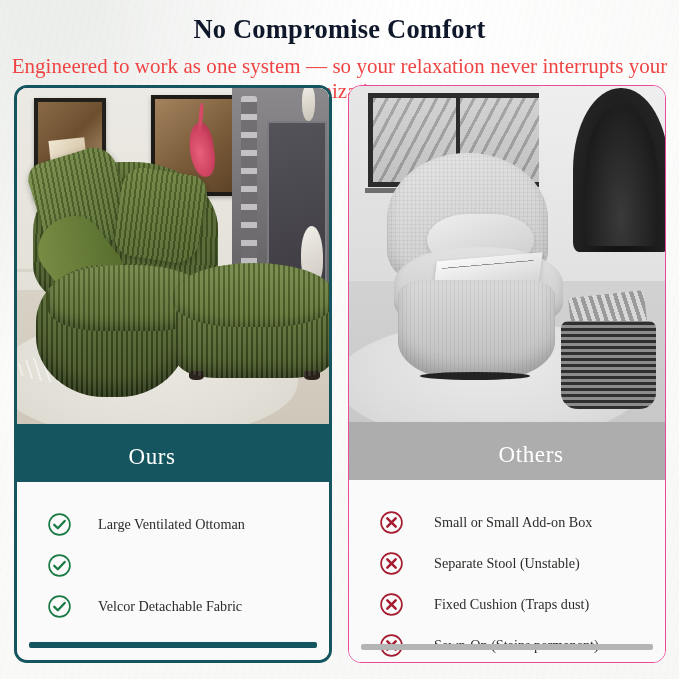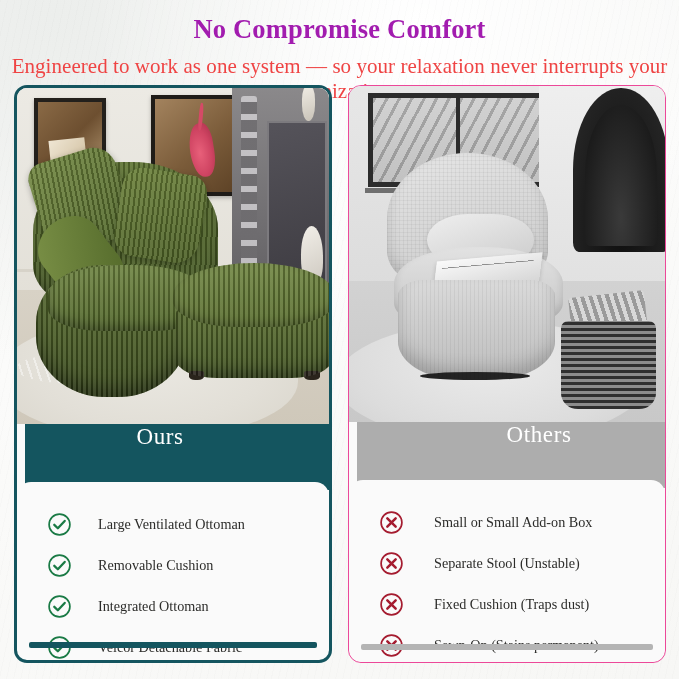--- a/index.html
+++ b/index.html
@@ -23,21 +23,21 @@
     background:repeating-linear-gradient(102deg, rgba(0,0,0,0.012) 0px, rgba(0,0,0,0.012) 1px, rgba(255,255,255,0) 1px, rgba(255,255,255,0) 7px);
   }
 
   .page { position:relative; width:679px; height:679px; }
 
   
   .headline{
     position:absolute; left:0; right:0; top:14px;
     text-align:center;
     font-size:26.5px; font-weight:bold;
-    color:#a21caf; letter-spacing:.2px;
+    color:#0f172a; letter-spacing:.2px;
   }
   .subhead{
     position:absolute; left:0; right:0; top:54px;
     text-align:center;
     font-size:21px; color:#ef4444; letter-spacing:.05px;
   }
 
   
   .card{
     position:absolute; top:85px; height:578px;
@@ -188,31 +188,31 @@
     background:linear-gradient(160deg,#efefef,#cbcbcb);
     border-radius:40%/52%; box-shadow:0 2px 5px rgba(0,0,0,.15);}
   .magazine{ position:absolute; left:26%; top:44%; width:58%; height:12%;
     background:linear-gradient(170deg,#fafafa,#d6d6d6);
     transform:rotate(-5deg) skewX(-12deg); box-shadow:0 2px 4px rgba(0,0,0,.18);}
   .magazine:after{content:"";position:absolute;left:6%;top:22%;width:86%;height:8%;
     background:repeating-linear-gradient(0deg,#8e8e8e 0 1px,rgba(0,0,0,0) 1px 4px);}
 
   
   .band{
-    position:absolute; left:8px; width:100%; top:336px; height:66px;
-    display:flex; align-items:flex-start;
+    position:absolute; left:0; width:100%; top:336px; height:66px;
+    display:flex; align-items:center;
     color:#ffffff; font-size:23px; letter-spacing:.6px;
   }
   .band-ours{ background:#14555f; justify-content:center; padding-right:42px; }
   .band-others{ background:#adadad; justify-content:center; padding-left:48px; }
 
   
   .features{
     position:absolute; left:0; right:0; top:394px; bottom:0;
-    background:#fafafa; padding:22px 24px 0 14px;border-radius:14px;
+    background:#fafafa; padding:22px 24px 0 14px;
   }
   .feat-row{ display:flex; align-items:center; height:41px; }
   .icon{ width:25px; height:25px; flex:0 0 25px; margin-left:16px; }
   .feat-label{ font-size:14.2px; color:#2c2c2a; }
   .ours .feat-label{ margin-left:26px; }
   .others .feat-label{ margin-left:30px; }
   .bottom-bar{
     position:absolute; left:12px; right:12px; bottom:12px; height:6px; border-radius:2px;
   }
   .bar-ours{ background:#14555f; }
@@ -288,30 +288,20 @@
         </span>
         <span class="feat-label">Large Ventilated Ottoman</span>
       </div>
       <div class="feat-row">
         <span class="icon">
           <svg viewBox="0 0 24 24" width="25" height="25">
             <circle cx="12" cy="12" r="10" fill="none" stroke="#1a7a45" stroke-width="1.6"></circle>
             <path d="M7 12.3 L10.4 15.6 L17 8.6" fill="none" stroke="#1a7a45" stroke-width="2.2" stroke-linecap="round" stroke-linejoin="round"></path>
           </svg>
         </span>
-        <span class="feat-label">Removable Cushion</span>
-      </div>
-      <div class="feat-row">
-        <span class="icon">
-          <svg viewBox="0 0 24 24" width="25" height="25">
-            <circle cx="12" cy="12" r="10" fill="none" stroke="#1a7a45" stroke-width="1.6"></circle>
-            <path d="M7 12.3 L10.4 15.6 L17 8.6" fill="none" stroke="#1a7a45" stroke-width="2.2" stroke-linecap="round" stroke-linejoin="round"></path>
-          </svg>
-        </span>
-        <span class="feat-label">Integrated Ottoman</span>
       </div>
       <div class="feat-row">
         <span class="icon">
           <svg viewBox="0 0 24 24" width="25" height="25">
             <circle cx="12" cy="12" r="10" fill="none" stroke="#1a7a45" stroke-width="1.6"></circle>
             <path d="M7 12.3 L10.4 15.6 L17 8.6" fill="none" stroke="#1a7a45" stroke-width="2.2" stroke-linecap="round" stroke-linejoin="round"></path>
           </svg>
         </span>
         <span class="feat-label">Velcor Detachable Fabric</span>
       </div>

